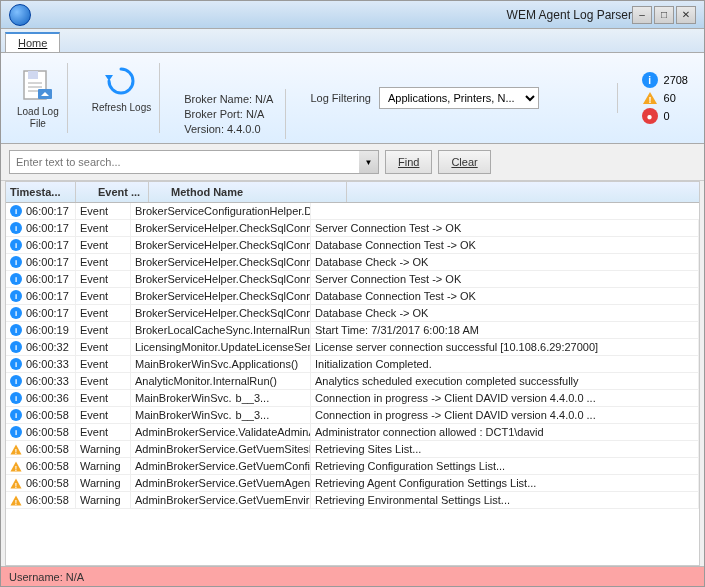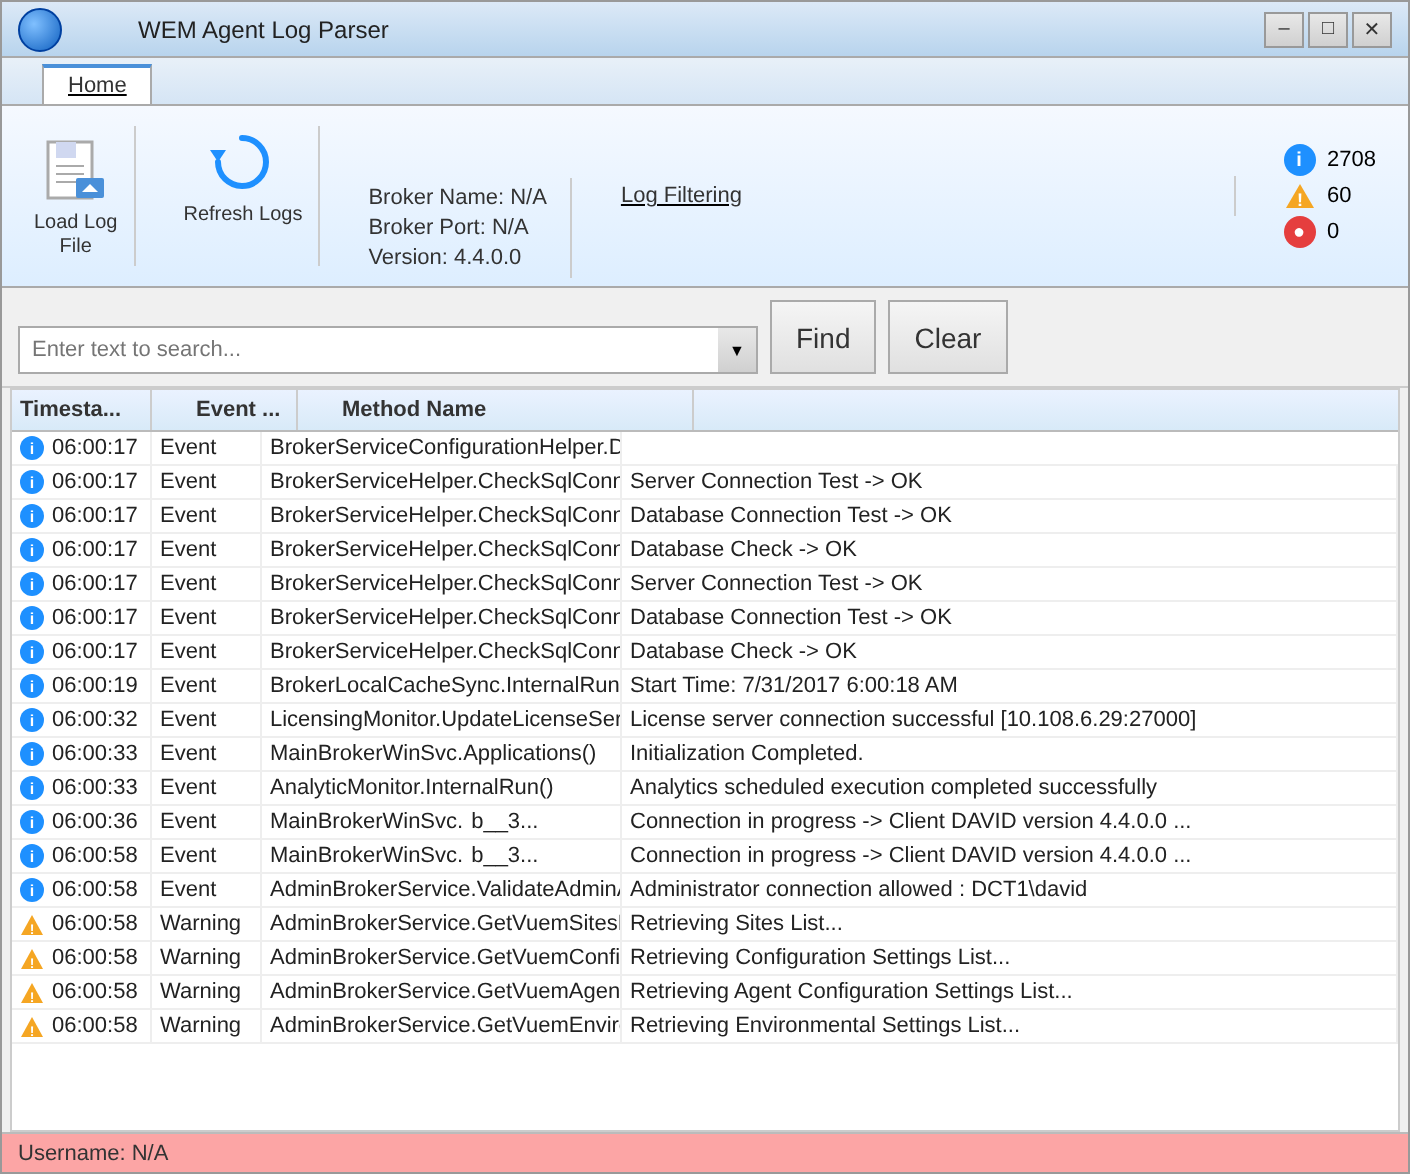--- a/index.html
+++ b/index.html
@@ -24,21 +24,21 @@
       height: 28px;
       display: flex;
       align-items: center;
       justify-content: space-between;
       padding: 0 8px;
       border-bottom: 1px solid #aaa;
       flex-shrink: 0;
     }
     .title-bar-title {
       flex: 1;
-      text-align: left;
+      text-align: right;
       font-size: 12px;
       color: #222;
     }
     .title-bar-controls {
       display: flex;
       gap: 2px;
     }
     .title-bar-btn {
       width: 20px;
       height: 18px;
@@ -49,21 +49,21 @@
       display: flex;
       align-items: center;
       justify-content: center;
       color: #333;
     }
     .tab-bar {
       background: linear-gradient(to bottom, #e8f0f8, #d5e5f5);
       height: 24px;
       display: flex;
       align-items: flex-end;
-      padding: 0 20px;
+      padding: 0 4px;
       border-bottom: 1px solid #aaa;
       flex-shrink: 0;
       text-decoration: underline;
     }
     .tab {
       background: #f5f9ff;
       border: 1px solid #aaa;
       border-bottom: none;
       padding: 3px 12px;
       font-size: 11px;
@@ -114,21 +114,20 @@
       font-size: 11px;
       color: #333;
       padding: 4px 8px;
     }
     .filter-section {
       display: flex;
       align-items: center;
       gap: 8px;
       padding: 4px 8px;
       flex: 1;
-      text-decoration: underline;
     }
     .filter-label {
       font-size: 11px;
       color: #333;
     }
     .filter-dropdown {
       height: 22px;
       border: 1px solid #aaa;
       background: #fff;
       font-size: 11px;
@@ -204,27 +203,28 @@
       background: linear-gradient(to bottom, #e8e8e8, #d0d0d0);
       border: 1px solid #aaa;
       border-left: none;
       cursor: pointer;
       display: flex;
       align-items: center;
       justify-content: center;
       font-size: 8px;
     }
     .btn {
-      height: 37px;
+      height: 24px;
       padding: 0 12px;
       background: linear-gradient(to bottom, #f5f5f5, #e0e0e0);
       border: 1px solid #aaa;
       cursor: pointer;
-      font-size: 14px;
-      color: #333;
+      font-size: 11px;
+      color: #333;
+      text-decoration: underline;
     }
     .log-table-container {
       flex: 1;
       overflow: hidden;
       display: flex;
       flex-direction: column;
       background: #fff;
       border: 1px solid #ccc;
       margin: 0 4px;
     }
@@ -350,20 +350,23 @@
 
     <div class="broker-info" style="border-right: 1px solid #ccc; padding-right: 12px; margin-top: 32px;">
       <span>Broker Name: N/A</span>
       <span>Broker Port: N/A</span>
       <span>Version: 4.4.0.0</span>
     </div>
 
     <div class="filter-section" style="border-right: 1px solid #ccc; padding-right: 12px; flex-direction: column; align-items: flex-start; gap: 6px;">
       <div style="display:flex; align-items:center; gap:8px;">
         <span class="filter-label">Log Filtering</span>
+        <select class="filter-dropdown">
+          <option>Applications, Printers, N...</option>
+        </select>
       </div>
     </div>
 
     <div class="stats-section">
       <div class="stat-row">
         <div class="stat-icon-info">i</div>
         <span>2708</span>
       </div>
       <div class="stat-row" style="align-items:center;">
         <svg width="16" height="14" viewBox="0 0 16 14">

